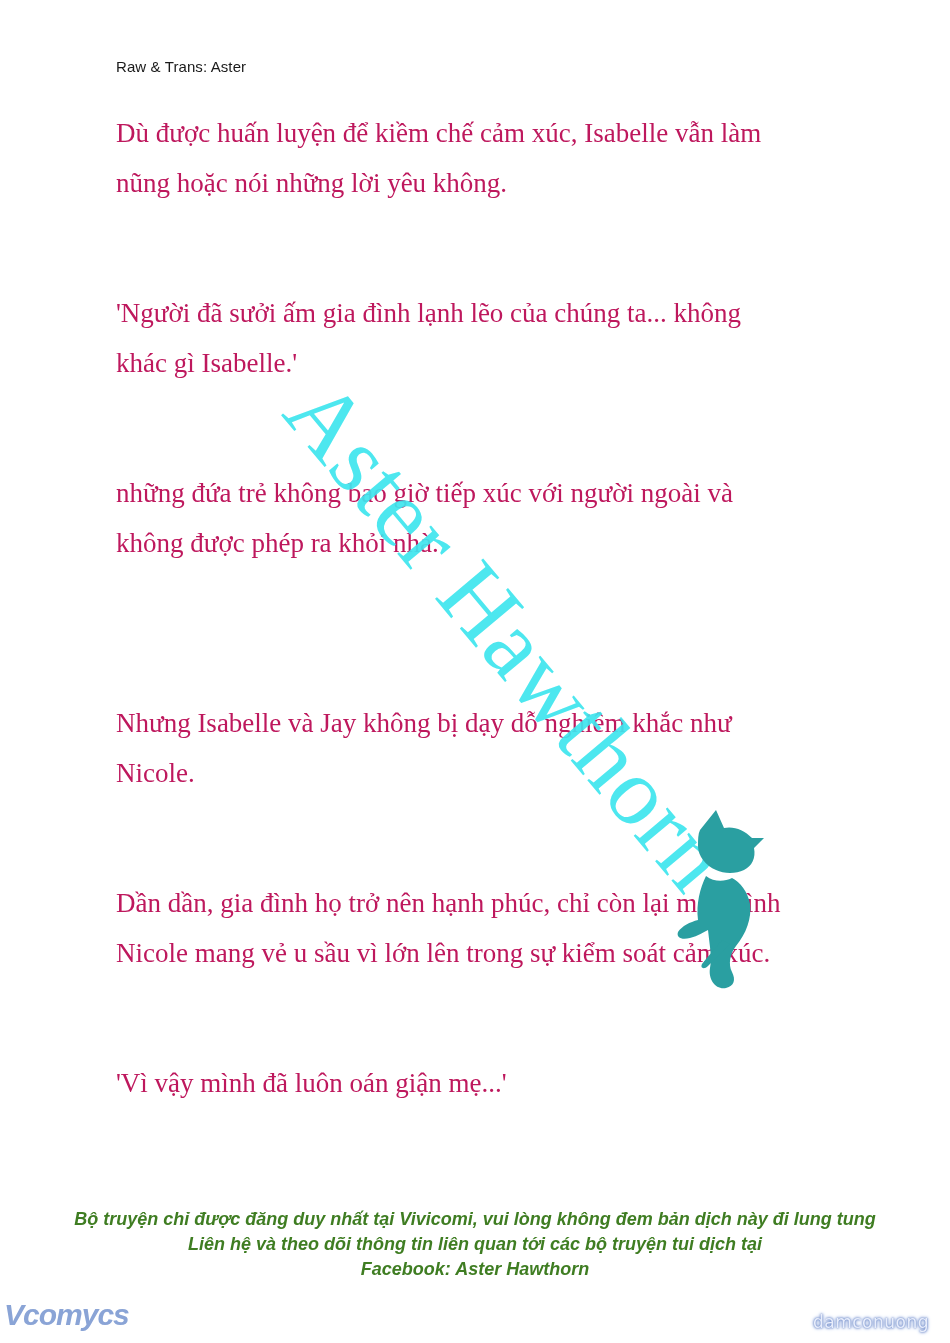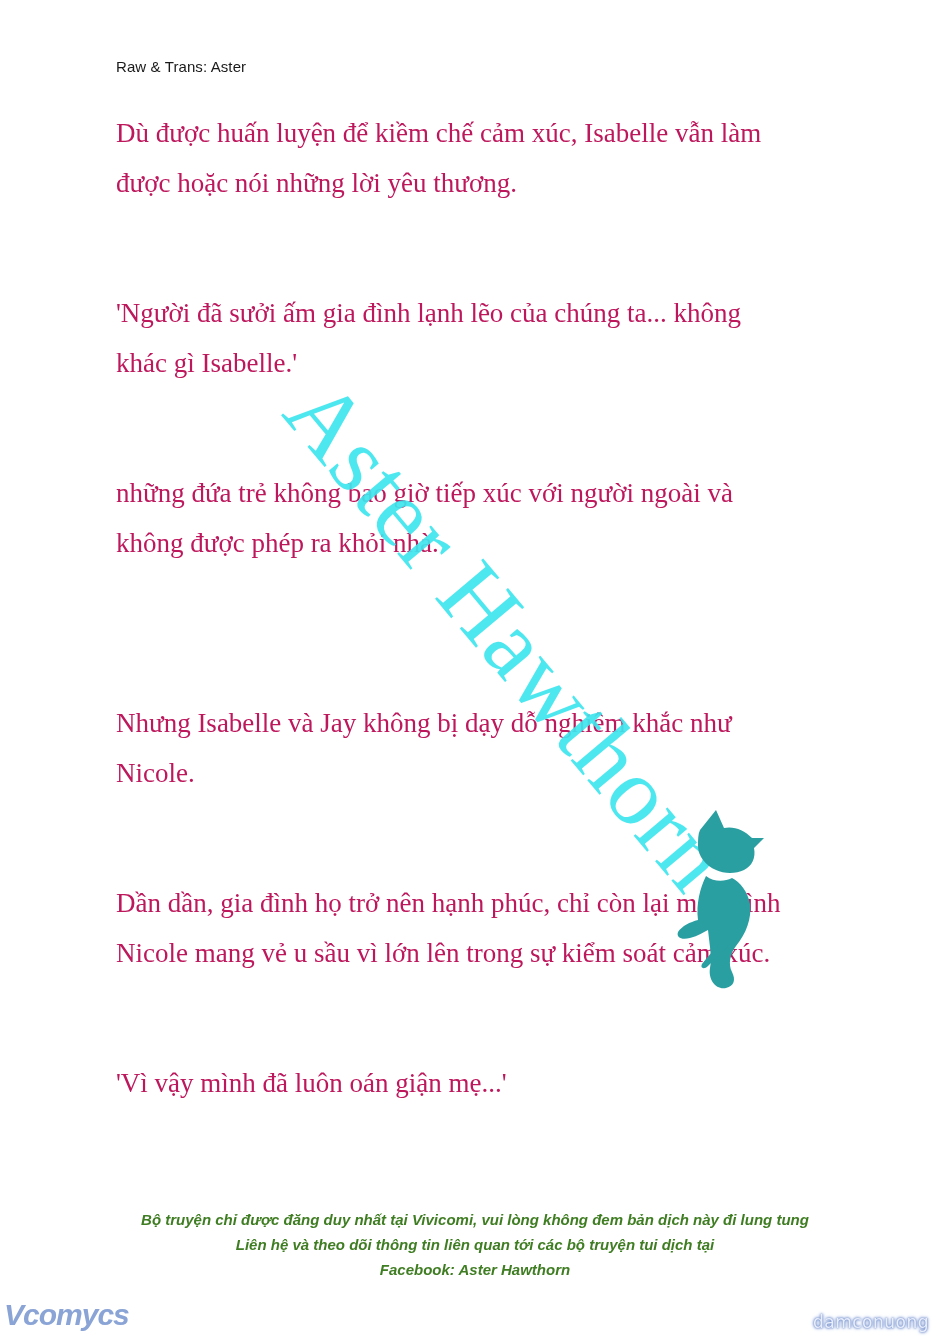--- a/index.html
+++ b/index.html
@@ -68,21 +68,21 @@
     }
     .footer {
       position: absolute;
       left: 0;
       top: 1207px;
       width: 950px;
       text-align: center;
       font-family: "Liberation Sans", sans-serif;
       font-style: italic;
       font-weight: bold;
-      font-size: 15px;
+      font-size: 18px;
       line-height: 25px;
       color: #3f7d22;
     }
     .footer .fline { display: block; }
     .logo-left {
       position: absolute;
       left: 4px;
       top: 1298px;
       font-family: Liberation Sans, sans-serif;
       font-style: italic;
@@ -104,21 +104,21 @@
   </style>
 </head>
 <body>
 
 <div class="page">
 
   <div class="credit">Raw &amp; Trans: Aster</div>
 
   <p class="para" style="top:108px;">
     <span class="line">Dù được huấn luyện để kiềm chế cảm xúc, Isabelle vẫn làm</span>
-    <span class="line">được hoặc nói những lời yêu thương.</span>
+    <span class="line">nũng hoặc nói những lời yêu không.</span>
   </p>
 
   <p class="para" style="top:288px;">
     <span class="line">'Người đã sưởi ấm gia đình lạnh lẽo của chúng ta... không</span>
     <span class="line">khác gì Isabelle.'</span>
   </p>
 
   <p class="para" style="top:468px;">
     <span class="line">những đứa trẻ không bao giờ tiếp xúc với người ngoài và</span>
     <span class="line">không được phép ra khỏi nhà.</span>

